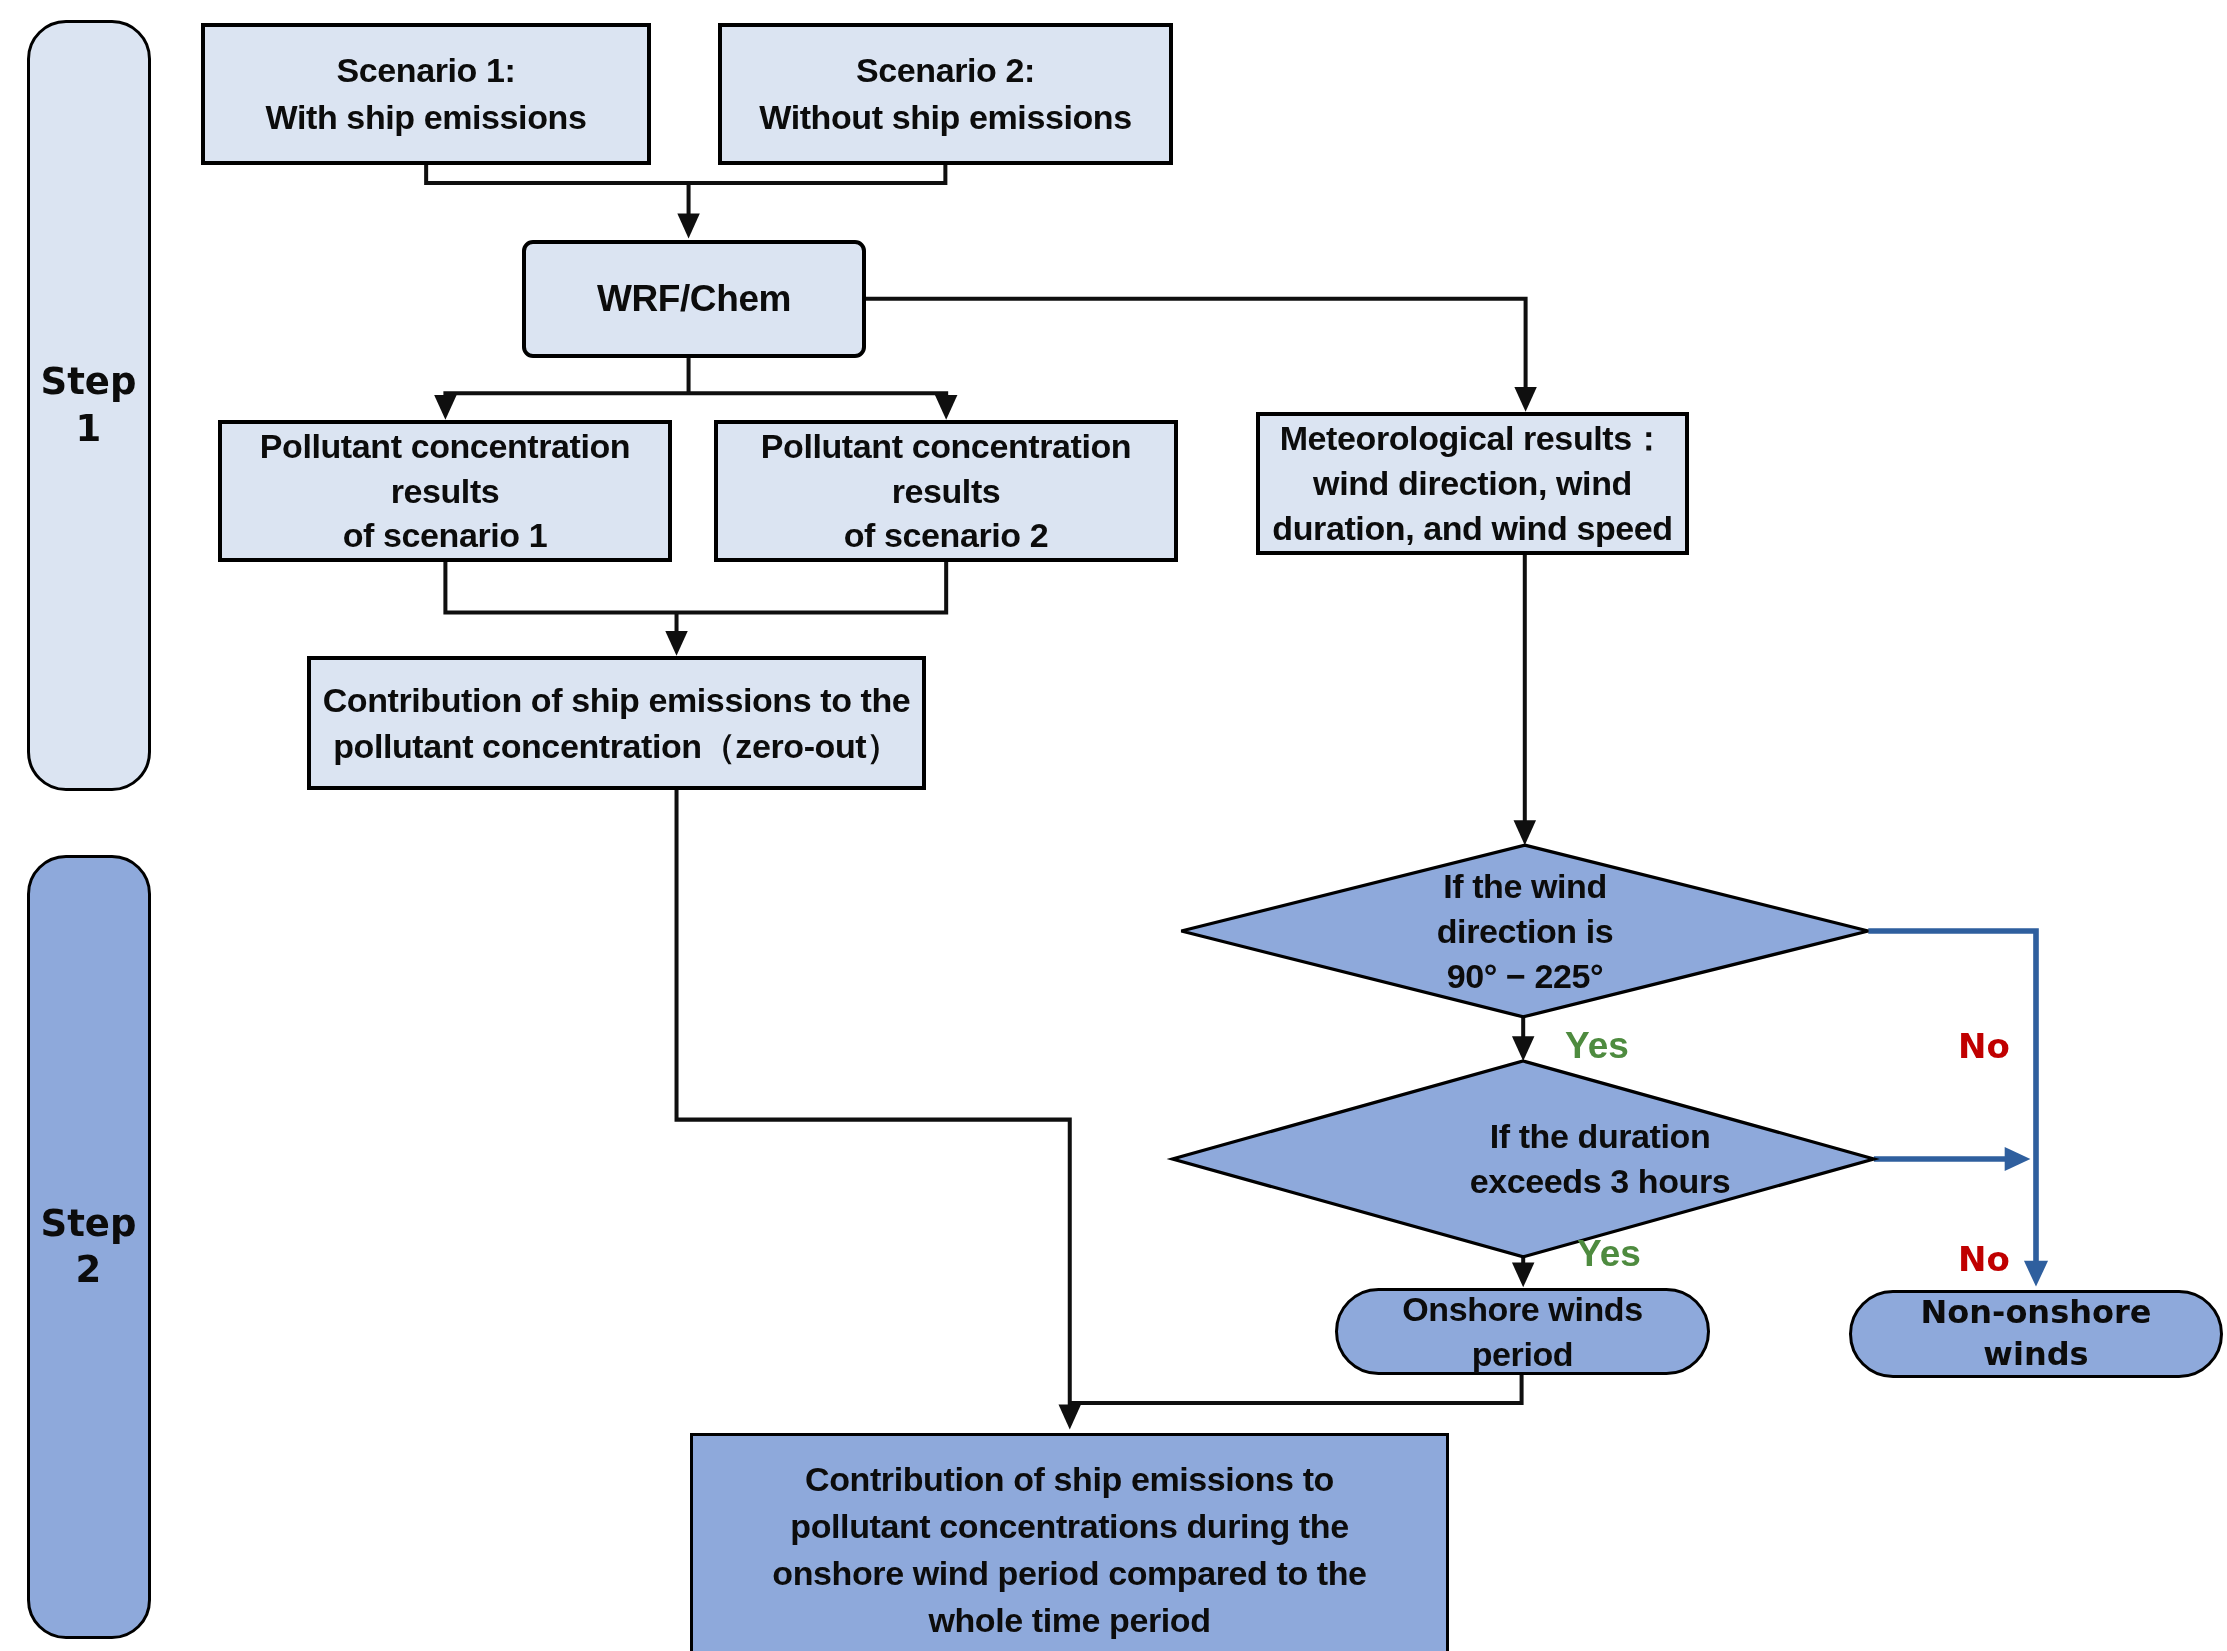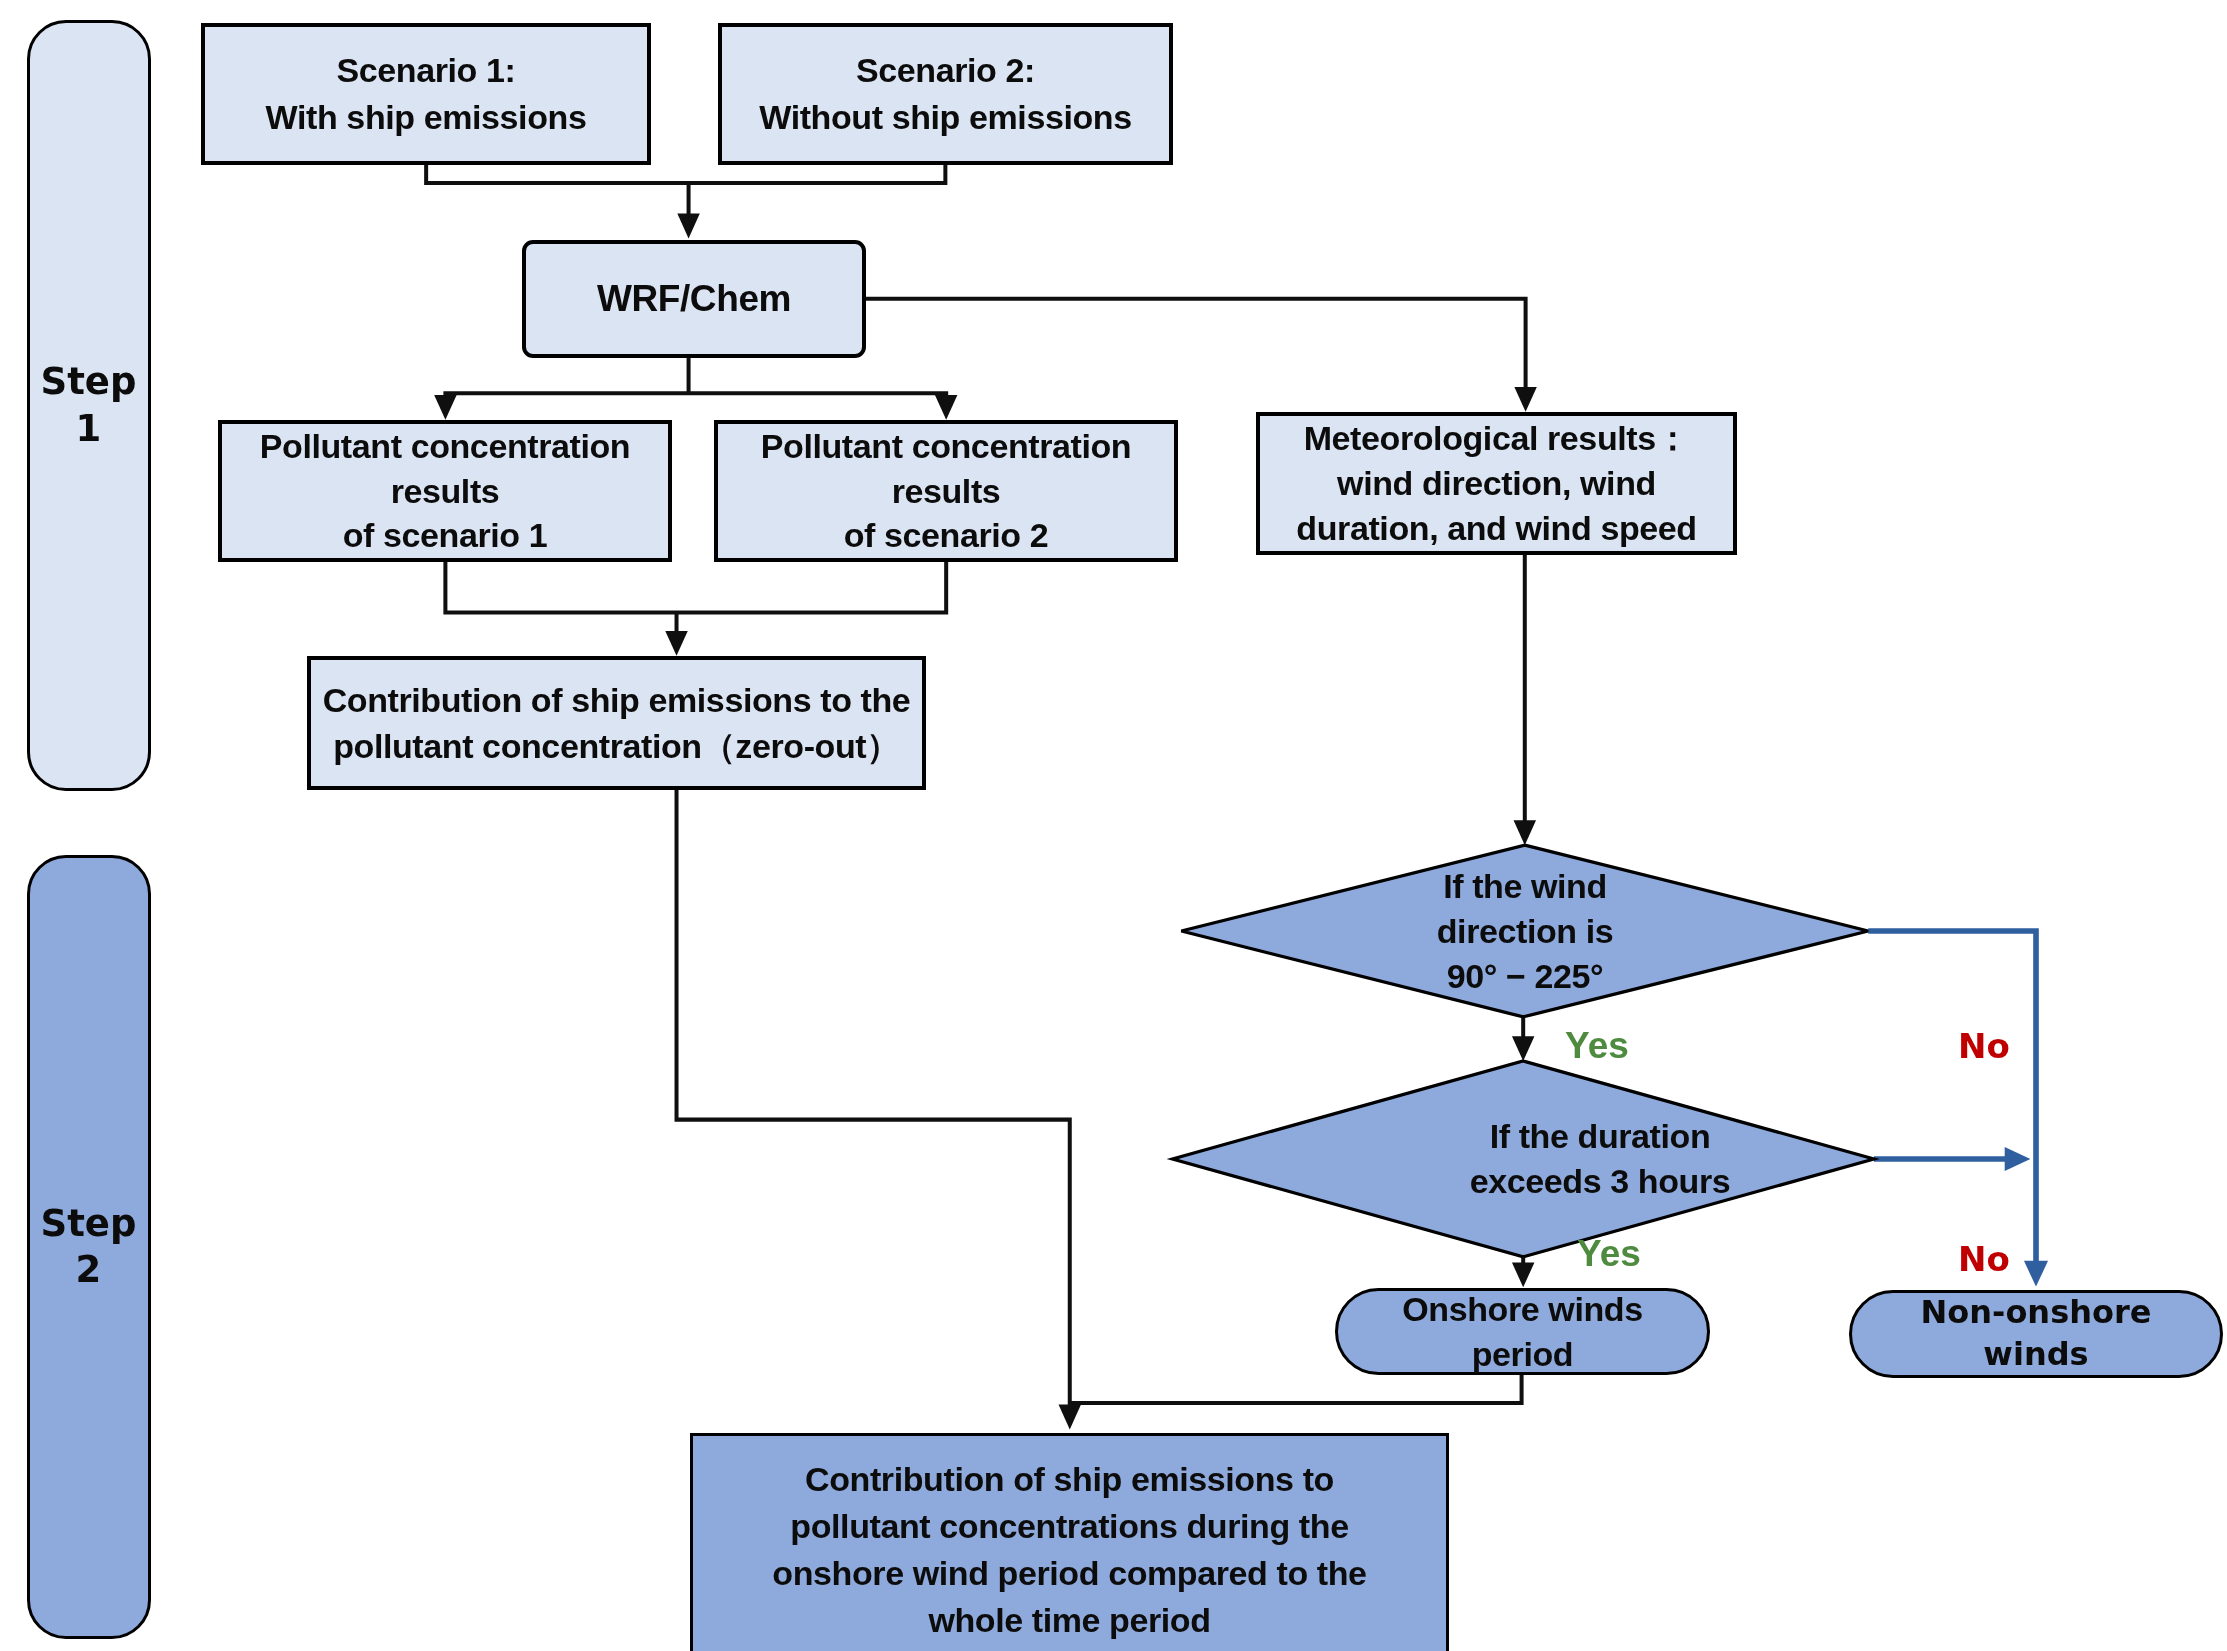--- a/index.html
+++ b/index.html
@@ -146,21 +146,21 @@
   <div class="node box-light" style="left:218px;top:420px;width:454px;height:142px;line-height:1.32;">
     <span data-bind="nodes.pollutant1">Pollutant concentration
 results
 of scenario 1</span>
   </div>
   <div class="node box-light" style="left:714px;top:420px;width:464px;height:142px;line-height:1.32;">
     <span data-bind="nodes.pollutant2">Pollutant concentration
 results
 of scenario 2</span>
   </div>
-  <div class="node box-light" style="left:1256px;top:412px;width:481px;height:143px;line-height:1.32;">
+  <div class="node box-light" style="left:1256px;top:412px;width:433px;height:143px;line-height:1.32;">
     <span data-bind="nodes.meteorological">Meteorological results：
 wind direction, wind
 duration, and wind speed</span>
   </div>
   <div class="node box-light" style="left:307px;top:656px;width:619px;height:134px;">
     <span data-bind="nodes.zero_out">Contribution of ship emissions to the
 pollutant concentration（zero-out）</span>
   </div>
 
   <div class="diamond-text" data-bind="nodes.decision_wind_direction" style="left:1525px;top:931px;">If the wind

